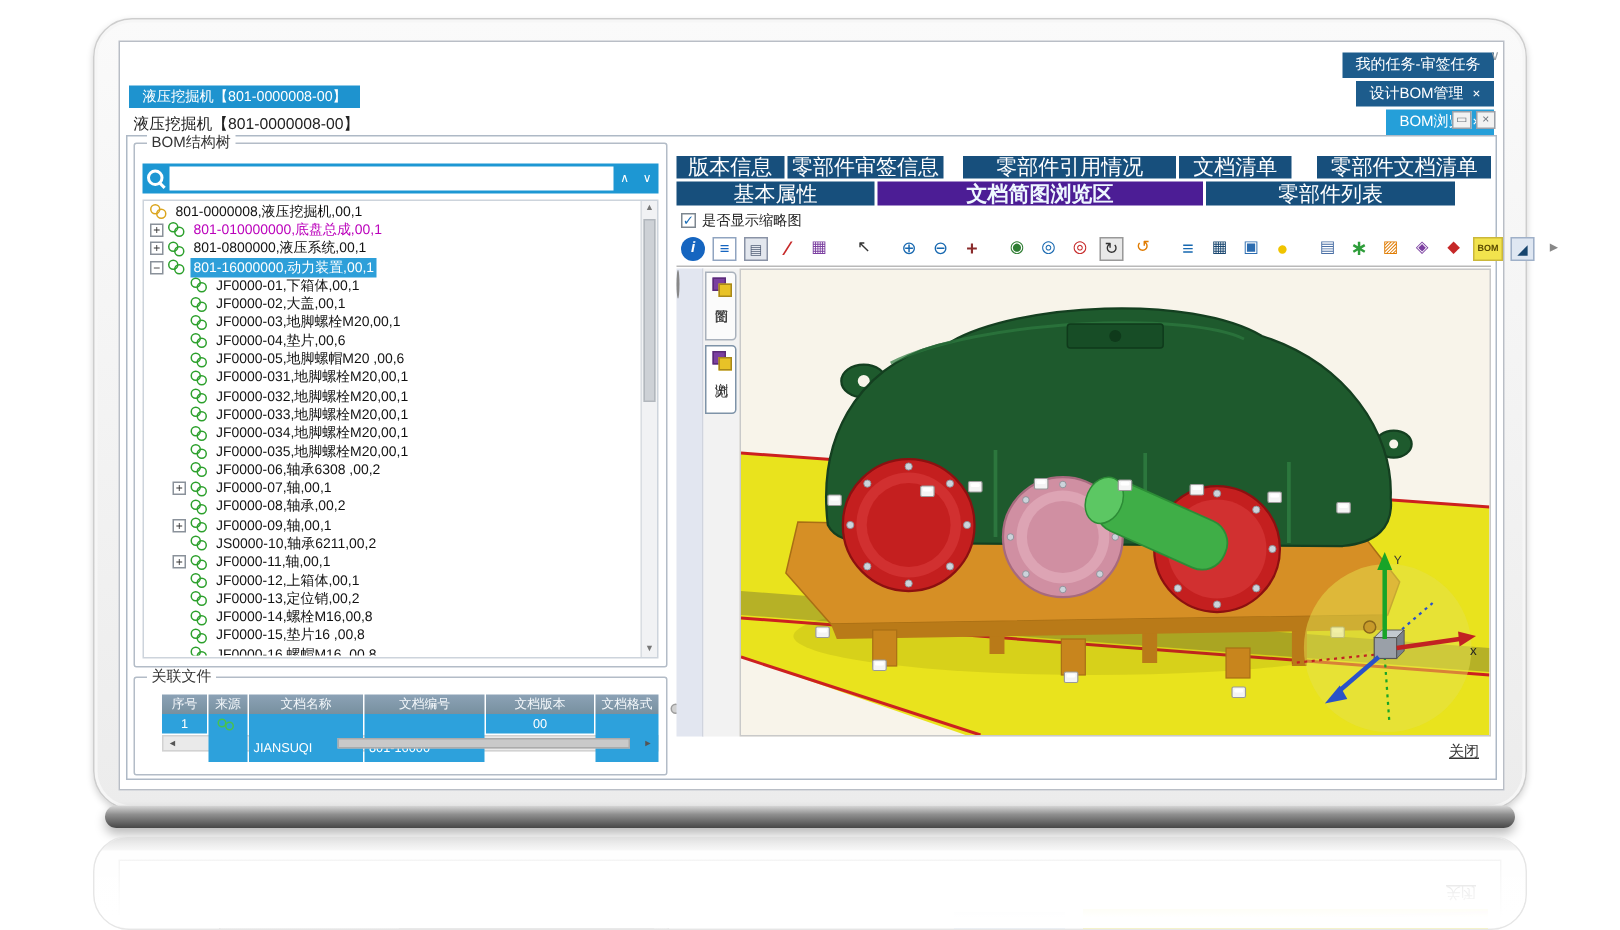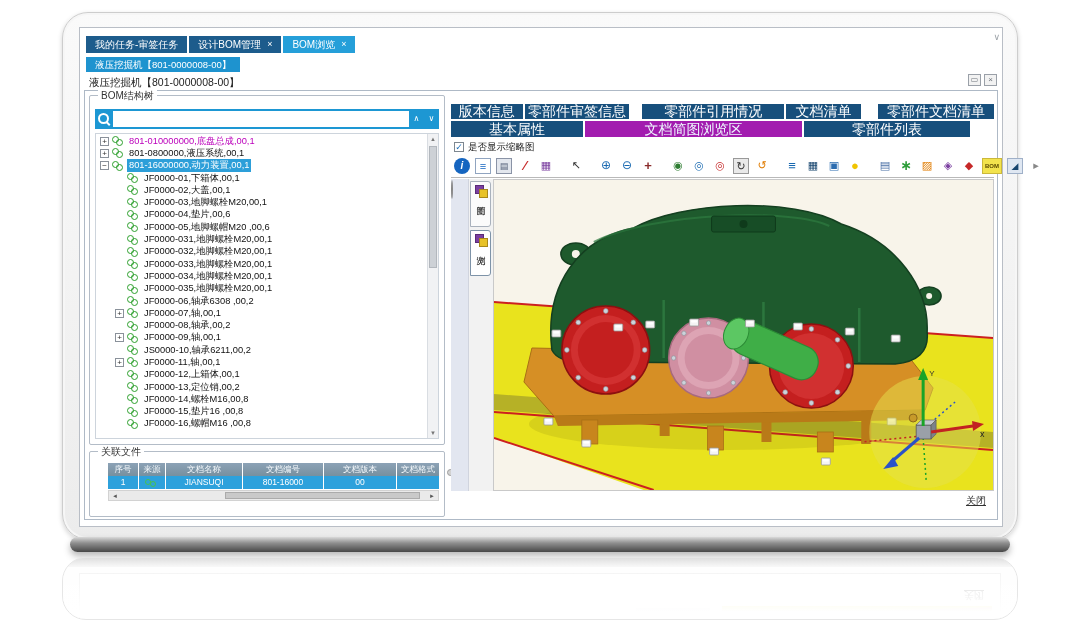--- a/index.html
+++ b/index.html
@@ -6,21 +6,21 @@
     font-family:"Liberation Sans","DejaVu Sans",sans-serif;-webkit-font-smoothing:antialiased;}
   *{box-sizing:border-box;}
   
   .monitor{position:absolute;left:62px;top:12px;width:956px;height:528px;border-radius:26px;
     background:linear-gradient(#fafafa,#ececec);border:1px solid #cdcdcd;
     box-shadow:0 2px 5px rgba(0,0,0,.18), inset 0 0 0 2px #f6f6f6;}
   .mbase{position:absolute;left:70px;top:537px;width:940px;height:15px;border-radius:8px;
     background:linear-gradient(#d9d9d9,#8f8f8f 40%,#474747);box-shadow:0 4px 7px rgba(0,0,0,.28);}
   
   .app{position:absolute;left:16px;top:14px;width:924px;height:500px;background:#fff;border:1px solid #b9bec6;}
-  .tabbar{position:absolute;left:6px;top:7px;right:6px;height:18px;display:flex;gap:2px;align-items:flex-end;}
+  .tabbar{position:absolute;left:6px;top:7px;right:6px;height:18px;display:flex;gap:2px;align-items:flex-end;flex-direction:column;}
   .tab{height:17px;line-height:17px;padding:0 9px;background:#1d5c8c;color:#fff;font-size:10px;display:flex;align-items:center;cursor:pointer;}
   .tab.active{background:#259fd9;}
   .tab .x{margin-left:6px;font-size:9px;line-height:9px;}
   .tab .x:empty{display:none;}
   .tabbar-chev{position:absolute;right:2px;top:4px;color:#9aa0a6;font-size:9px;cursor:pointer;}
   .doc-tab{position:absolute;left:6px;top:29px;height:15px;line-height:15px;background:#1e93cf;color:#fff;font-size:9.5px;padding:0 9px;cursor:pointer;}
   .panel-title{position:absolute;left:9px;top:48px;font-size:10.5px;color:#222;}
   .winbtns{position:absolute;right:5px;top:46px;display:flex;gap:3px;}
   .winbtn{width:13px;height:12px;border:1px solid #9aa0a8;background:#f2f2f2;color:#6d747c;font-size:8px;
     line-height:10px;text-align:center;cursor:pointer;}
@@ -53,42 +53,42 @@
   .sel .tlabel{background:#2d9fd9;color:#fff;}
   .vscroll{position:absolute;right:0;top:0;bottom:0;width:11px;background:#f1f2f4;border-left:1px solid #d9dde2;}
   .vscroll .ar{height:10px;font-size:6px;color:#777;text-align:center;line-height:10px;cursor:pointer;}
   .vscroll .ar.dn{position:absolute;bottom:0;left:0;right:0;}
   .vthumb{position:absolute;left:1px;right:1px;top:12px;height:40%;background:#cdd1d6;border:1px solid #b2b7bd;cursor:pointer;}
   
   .filesgroup{left:4px;top:360px;width:356px;height:66px;}
   .ftable{position:absolute;left:18px;top:11px;right:5px;}
   .frow{display:flex;gap:1px;height:13px;}
   .fh{background:linear-gradient(#8CA2B6,#77909f);color:#f4f8fb;font-size:8.5px;line-height:13px;text-align:center;overflow:hidden;}
-  .fd{background:#2da1dc;color:#fff;font-size:8.5px;line-height:13px;padding:0 3px;overflow:hidden;text-align:center;}
+  .fd{background:#2da1dc;color:#fff;font-size:8.5px;line-height:13px;padding:16px 3px;overflow:hidden;}
   .w1{width:30px;flex:none;}.w2{width:26px;flex:none;}.w3{width:76px;flex:none;}
   .w4{width:80px;flex:none;}.w5{width:72px;flex:none;}.w6{flex:1;}
   .ctr{text-align:center;padding:0;}
   .cell-icon{position:relative;}
   .cell-icon::before,.cell-icon::after{content:"";position:absolute;width:4px;height:4px;border:1.6px solid #49c24d;border-radius:50%;top:3px;}
   .cell-icon::before{left:6px;}.cell-icon::after{left:11px;top:5px;}
   .hs{display:flex;align-items:center;height:11px;background:#eaeaea;border:1px solid #d2d2d2;margin-top:1px;}
   .hs .ar{width:12px;font-size:6px;color:#555;text-align:center;cursor:pointer;}
   .hs .track{flex:1;position:relative;height:100%;}
   .hs .thumb{position:absolute;left:34%;right:2%;top:1px;bottom:1px;background:#c9c9c9;border:1px solid #ababab;cursor:pointer;}
   .recdot{position:absolute;left:362px;top:378px;width:7px;height:7px;border-radius:50%;background:#d2d2d2;border:1px solid #9d9d9d;}
   
   .rightarea{position:absolute;left:366px;top:4px;right:3px;bottom:4px;}
   .tabs1{position:absolute;left:0;top:9px;right:0;height:15px;display:flex;gap:2px;}
   .tab-d{background:#174f7c;color:#fff;font-size:14px;line-height:15px;text-align:center;overflow:hidden;cursor:pointer;}
   .f1{flex:78;}.f2{flex:114;}.f3{flex:154;margin-left:11px;}.f4{flex:82;}.f5{flex:126;margin-left:15px;}
   .tabs2{position:absolute;left:0;top:26px;right:0;height:16px;display:flex;gap:2px;}
   .tabs2 .tab-d{line-height:16px;}
   .tabs2::after{content:"";flex:0 0 22px;}
   .g1{flex:135;}.g2{flex:222;}.g3{flex:170;}
-  .tab-d.active{background:#a21caf;color:#eef8ff;}
+  .tab-d.active{background:#4c1d95;color:#eef8ff;font-weight:bold;}
   .chkrow{position:absolute;left:3px;top:46px;height:12px;display:flex;align-items:center;gap:4px;font-size:9.5px;color:#222;}
   .cb{width:10px;height:10px;border:1px solid #7d8790;background:#fff;color:#1d6fb8;font-size:9px;line-height:9px;text-align:center;cursor:pointer;}
   .toolbar{position:absolute;left:0;top:60px;right:0;height:23px;display:flex;align-items:center;gap:5px;padding:0 3px;border-bottom:1px solid #b9b9b9;}
   .tbi{width:16px;height:16px;line-height:15px;text-align:center;font-size:11px;flex:none;cursor:pointer;overflow:hidden;}
   .gap{margin-left:9px;}
   .ic-info{background:#1565c0;color:#fff;border-radius:50%;font-style:italic;font-weight:bold;font-size:10px;}
   .ic-doc{background:#fff;border:1px solid #90a4c0;color:#1565c0;}
   .ic-print{background:#e3e7ee;border:1px solid #8a93a6;color:#55627a;font-size:9px;}
   .ic-pen{color:#c62828;font-weight:bold;font-size:13px;}
   .ic-snap{color:#7b3fa0;}
@@ -182,20 +182,25 @@
         <span class="legend">BOM结构树</span>
         <div class="searchbar">
           <span class="mag"></span>
           <input value="" style="">
           <span class="sbtn">∧</span>
           <span class="sbtn">∨</span>
         </div>
         <div class="treelist">
           <div class="treerows">
 
+              <div class="trow lv0 icy noexp">
+
+                <span class="lnk"></span>
+                <span class="tlabel">801-0000008,液压挖掘机,00,1</span>
+              </div>
 
               <div class="trow lv0 icg mag-t">
                 <span class="exp">+</span>
                 <span class="lnk"></span>
                 <span class="tlabel">801-010000000,底盘总成,00,1</span>
               </div>
 
               <div class="trow lv0 icg">
                 <span class="exp">+</span>
                 <span class="lnk"></span>

